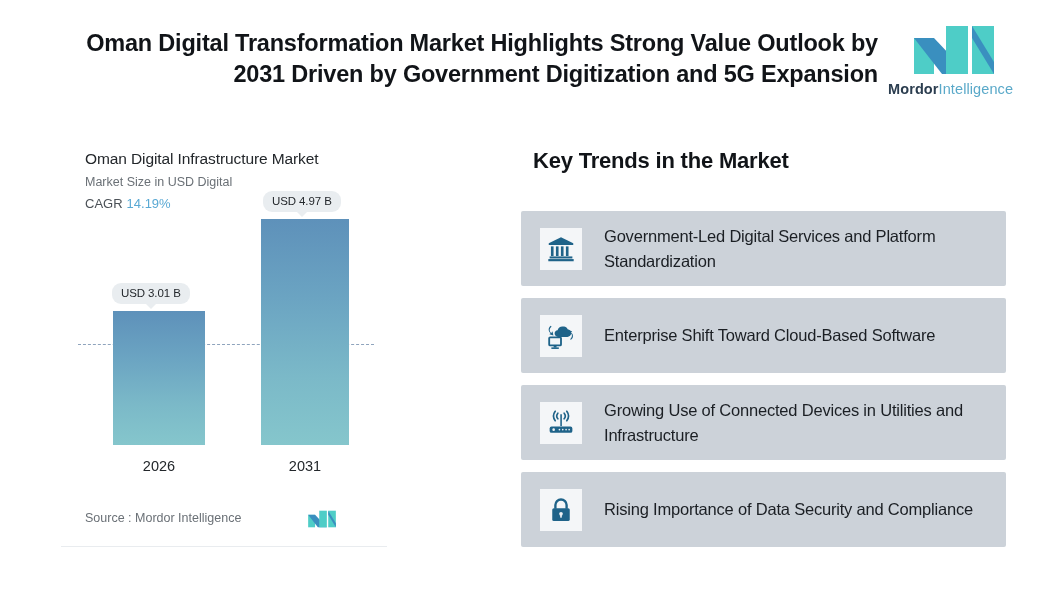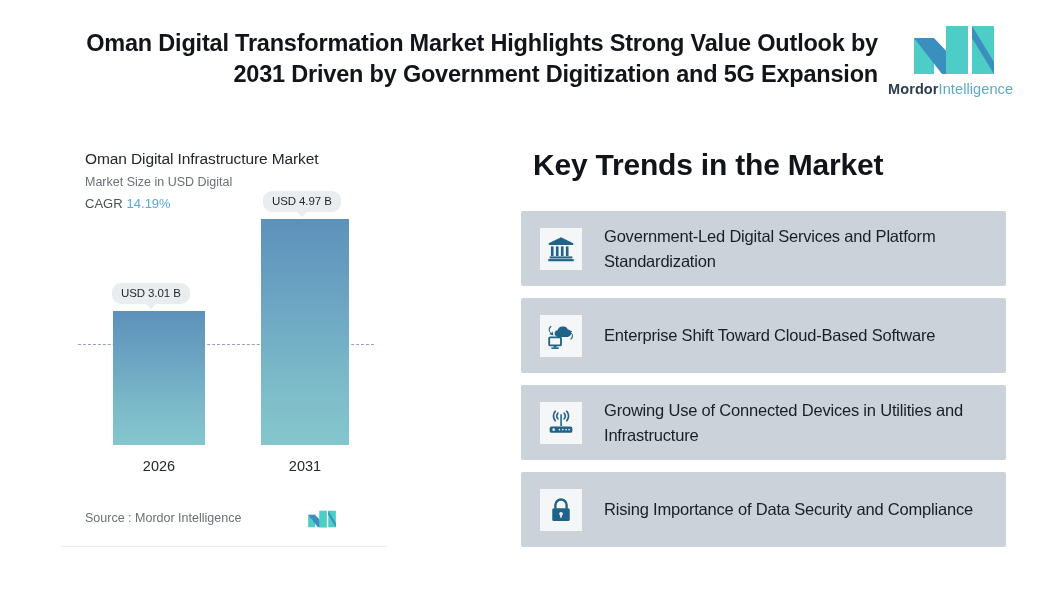--- a/index.html
+++ b/index.html
@@ -185,21 +185,21 @@
     left: 521px;
     top: 133px;
     width: 485px;
     height: 414px;
   }
 
   .trends-heading {
     position: absolute;
     left: 12px;
     top: 15px;
-    font-size: 30px;
+    font-size: 22px;
     font-weight: bold;
     color: #111418;
     letter-spacing: -0.2px;
   }
 
   .trend-card {
     position: absolute;
     left: 0;
     width: 485px;
     height: 75px;

